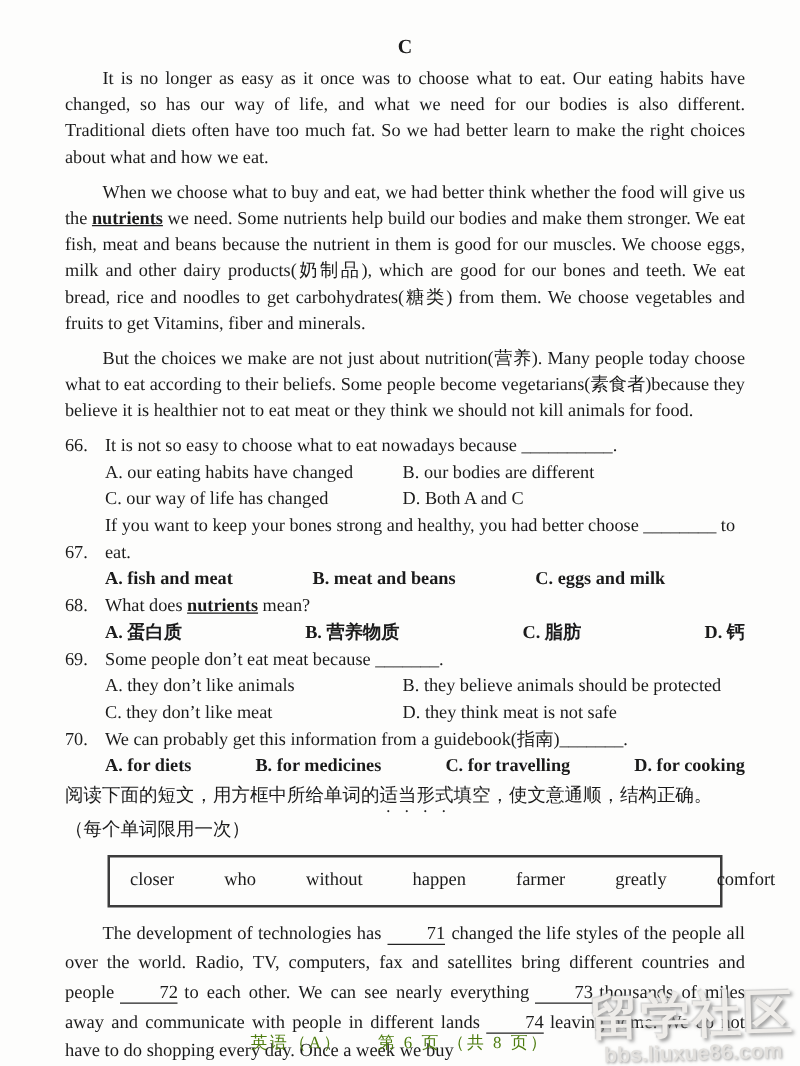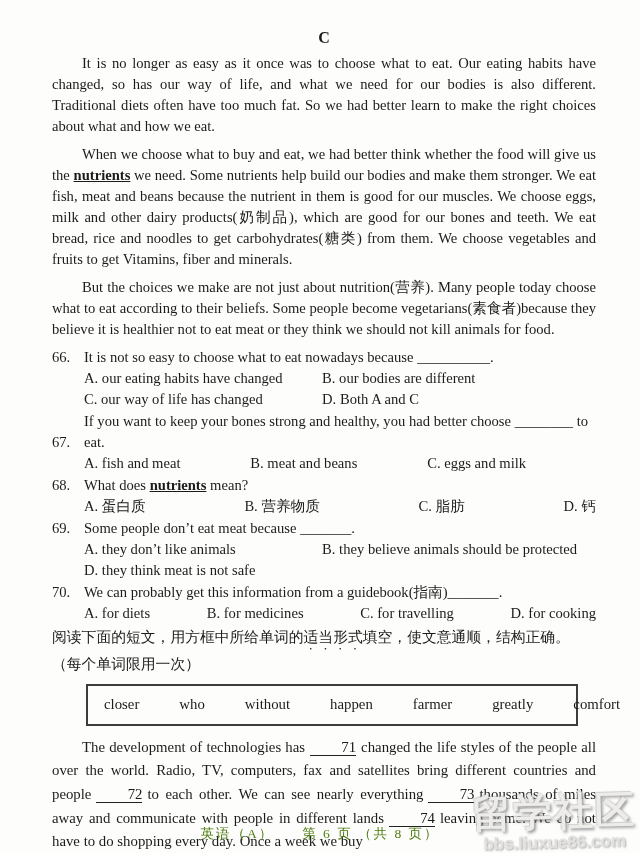--- a/index.html
+++ b/index.html
@@ -13,21 +13,21 @@
   .heading-c { text-align:center; font-weight:bold; font-size:16px; margin-bottom:4px; }
   p.para { margin:0 0 7px 0; text-align:justify; text-indent:30px; }
   .kw { font-weight:bold; text-decoration:underline; }
   .questions { margin-top:2px; }
   .question { margin-bottom:1px; }
   .q-line { display:flex;align-items:flex-end; }
   .q-num { flex:none; width:32px; }
   .q-stem { flex:1; }
   .options { margin-left:32px; display:grid; }
   .options.cols-2 { grid-template-columns:46.5% auto; }
-  .options.cols-4 { grid-template-columns:auto auto auto auto; justify-content:space-between; }
+  .options.cols-4 { grid-template-columns:auto auto auto auto; justify-content:space-between;font-weight:bold; }
   .option { white-space:nowrap; }
   .sec5-heading {
     font-family:"Liberation Sans","DejaVu Sans",sans-serif;
     font-weight:bold; font-size:14.8px; margin-top:4px; line-height:1.5;
   }
   .instructions { font-size:14.8px; line-height:1.5; margin-top:2px; }
   .emph {
     -webkit-text-emphasis:filled dot; -webkit-text-emphasis-position:under right;
     text-emphasis:filled dot; text-emphasis-position:under right;
   }
@@ -107,20 +107,21 @@
         </div>
       </div>
       <div class="question">
         <div class="q-line">
           <span class="q-num">69.</span>
           <span class="q-stem"><span>Some people don’t eat meat because _______.</span></span>
         </div>
         <div class="options cols-2">
           <span class="option">A. they don’t like animals</span>
           <span class="option">B. they believe animals should be protected</span>
+          <span class="option">C. they don’t like meat</span>
           <span class="option">D. they think meat is not safe</span>
         </div>
       </div>
       <div class="question">
         <div class="q-line">
           <span class="q-num">70.</span>
           <span class="q-stem"><span>We can probably get this information from a guidebook(指南)_______.</span></span>
         </div>
         <div class="options cols-4">
           <span class="option">A. for diets</span>

